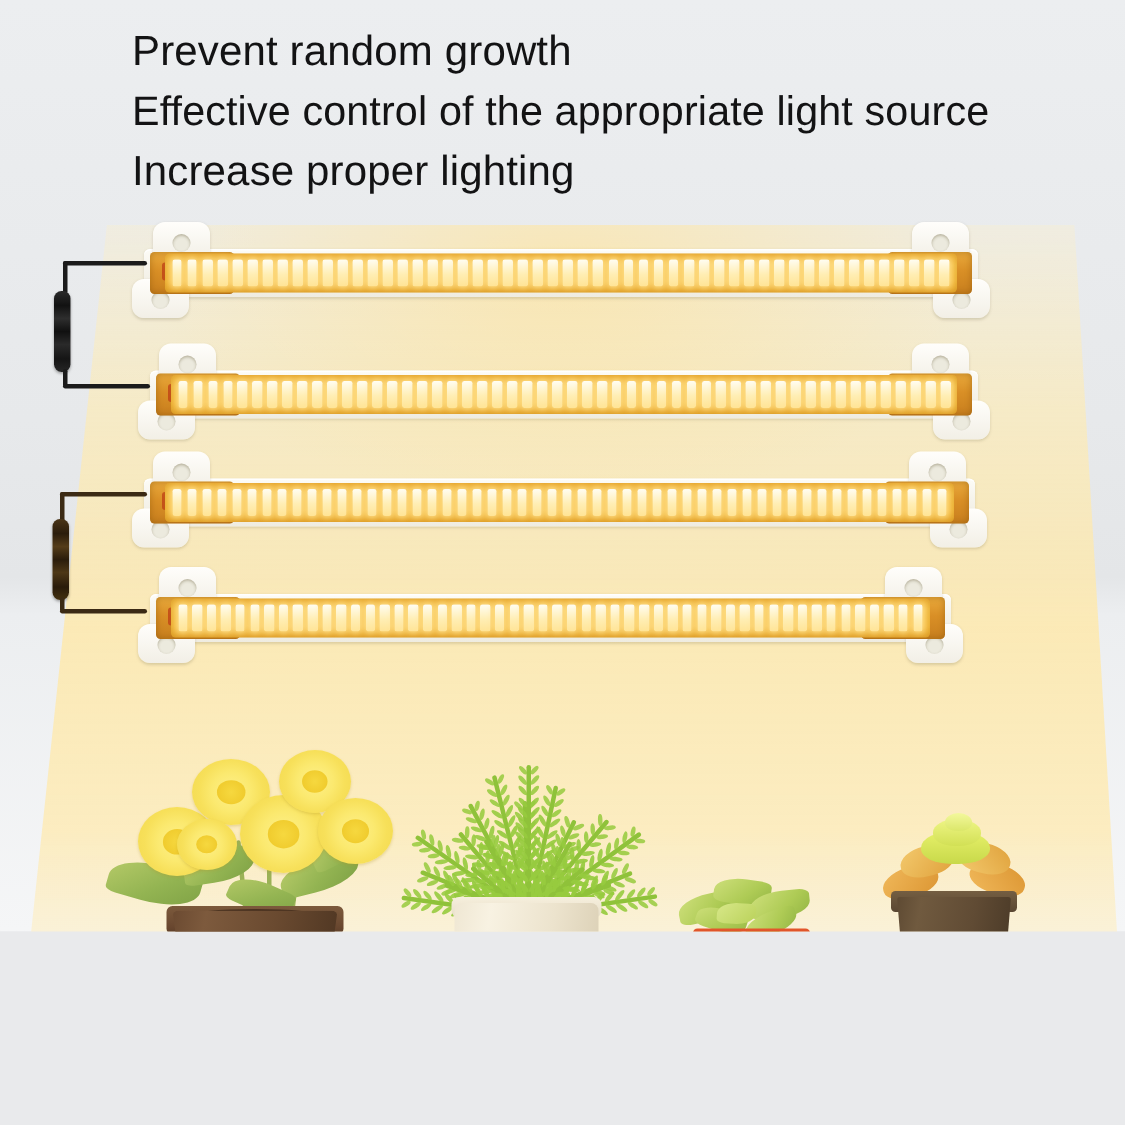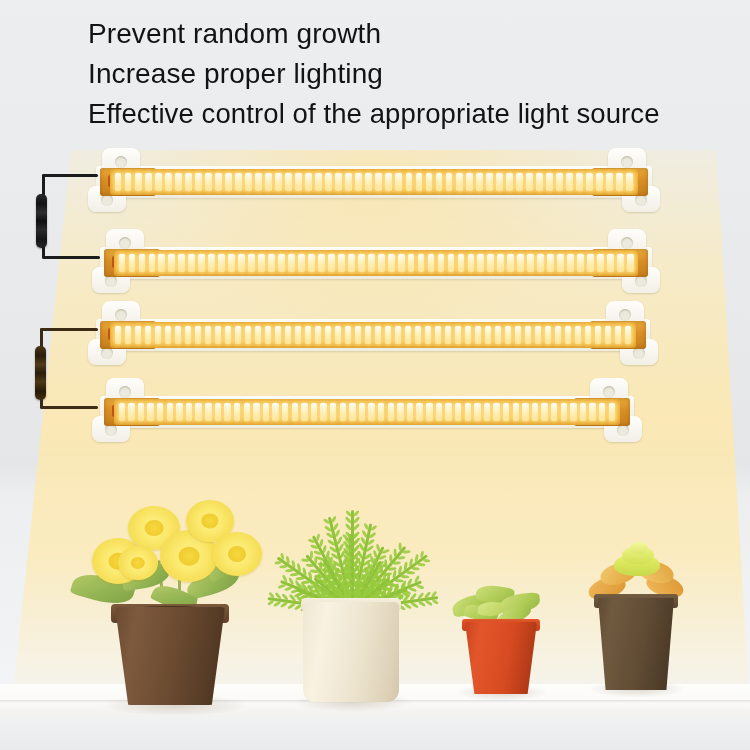--- a/index.html
+++ b/index.html
@@ -1,21 +1,21 @@
 <!DOCTYPE html>
 <html><head>
 <meta charset="utf-8">
 <style>
   html,body{margin:0;padding:0;}
   body{
     width:750px;height:750px;overflow:hidden;
     font-family:"Liberation Sans","DejaVu Sans",sans-serif;
     background:#e9eaec;
   }
-  #stage{position:relative;width:750px;height:750px;overflow:hidden;}
+  #stage{position:relative;width:750px;height:621px;overflow:hidden;}
 
   
   .backdrop{
     position:absolute;inset:0;
     background:linear-gradient(180deg,#eceef0 0%,#e7e9eb 45%,#e4e6e8 62%,#eceef0 66%,#f5f6f7 100%);
   }
   .table-surface{
     position:absolute;left:0;right:0;top:684px;height:66px;
     background:linear-gradient(180deg,#fdfdfc 0%,#fbfaf8 28%,#f4f3f1 42%,#eef0f1 60%,#e8eaec 100%);
   }
@@ -220,22 +220,22 @@
 <div id="stage">
 
   <div class="backdrop"></div>
   <div class="light-cone"></div>
   <div class="cone-glow"></div>
   <div class="table-surface"></div>
   <div class="table-edge"></div>
 
   <div class="headlines">
     <div class="headline">Prevent random growth</div>
+    <div class="headline l2">Effective control of the appropriate light source</div>
     <div class="headline">Increase proper lighting</div>
-    <div class="headline l2">Effective control of the appropriate light source</div>
   </div>
 
   <div class="bar" id="bar1" style="left:58px;right:58px;width:632px;top:152px;">
     <div class="bar-halo"></div>
     <div class="bar-body"></div>
     <div class="tab tl"></div>
     <div class="tab tr"></div>
     <div class="tab bl"></div>
     <div class="tab br"></div>
     <div class="end left"></div>

